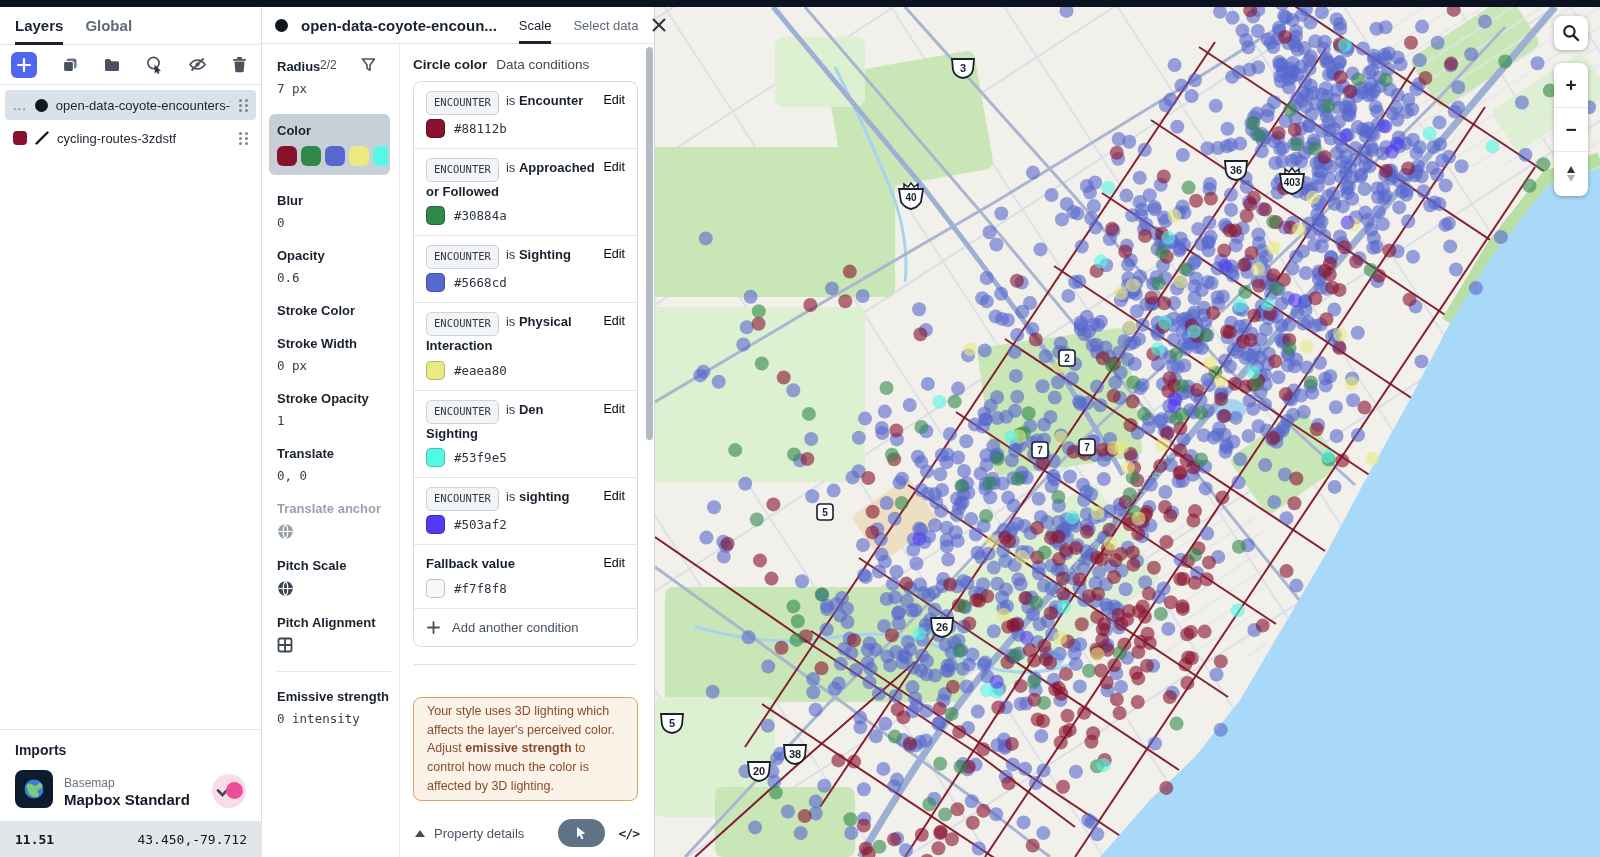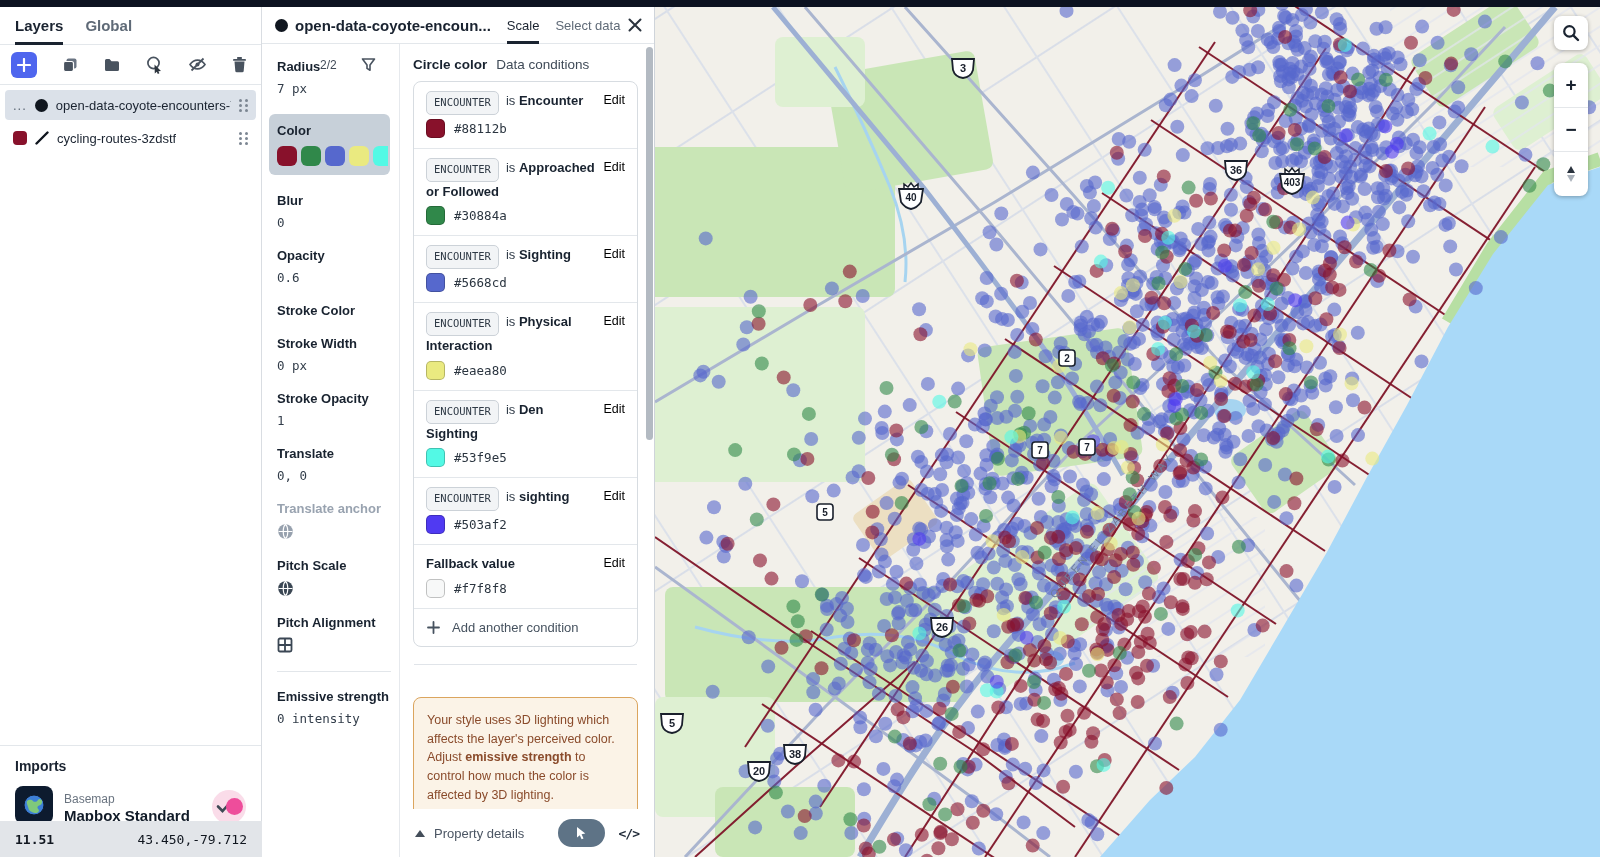--- a/index.html
+++ b/index.html
@@ -24,37 +24,37 @@
   #layerlist{padding-top:2px}
   .layer-row{height:30px;margin:3px 5px;display:flex;align-items:center;gap:8px;padding:0 8px;
              border-radius:4px;font-size:13px;color:#1a2330;cursor:pointer}
   .layer-row.sel{background:#dbe1e9}
   .lr-prefix{color:#5f6a77;letter-spacing:1px}
   .lr-name{white-space:nowrap;overflow:hidden;text-overflow:clip}
   .grip{margin-left:auto;display:grid;grid-template-columns:3px 3px;gap:2px 3px;flex:none;cursor:grab}
   .grip i{width:3px;height:3px;border-radius:50%;background:#7c8692}
   .circ-ic{width:13px;height:13px;border-radius:50%;background:#10161f;flex:none}
   .line-sw{width:14px;height:14px;border-radius:4px;flex:none}
-  #imports{position:absolute;left:0;right:0;bottom:20px;border-top:1px solid #e3e7eb;padding:12px 15px 13px;background:#fff}
+  #imports{position:absolute;left:0;right:0;bottom:36px;border-top:1px solid #e3e7eb;padding:12px 15px 13px;background:#fff}
   #imports h3{margin:0 0 12px;font-size:14px;font-weight:700}
   .bm-row{display:flex;align-items:flex-end;gap:11px;cursor:pointer}
   .bm-ic{width:38px;height:38px;border-radius:8px;background:#0d1b2f;display:flex;align-items:center;justify-content:center;flex:none}
   .bm-label{font-size:12px;color:#6a7480;margin-bottom:1px}
   .bm-name{font-size:15px;font-weight:700;color:#111b28}
   .bm-check{margin-left:auto;width:34px;height:34px;border-radius:50%;background:#fadce9;position:relative;flex:none}
   .bm-check svg{position:absolute;left:4px;top:8px}
   .bm-check .pinkdot{position:absolute;right:3px;top:8px;width:17px;height:17px;border-radius:50%;background:#ee4d9b}
   #statusbar{position:absolute;left:0;bottom:0;width:262px;height:36px;background:#e2e5e9;
              display:flex;align-items:center;justify-content:space-between;padding:0 15px;box-sizing:border-box;
              font-family:"DejaVu Sans Mono",monospace;font-size:13px;color:#10161f}
   #sb-zoomlevel{font-weight:700}
 
   
   #panel{position:absolute;left:262px;top:7px;bottom:0;width:393px;background:#fff;z-index:30;box-sizing:border-box;border-right:1px solid #cfd4da}
-  .p-head{height:36px;border-bottom:1px solid #e3e7eb;display:flex;align-items:center;padding:0 13px;gap:7px}
+  .p-head{height:36px;border-bottom:1px solid #e3e7eb;display:flex;align-items:center;padding:0 13px;gap:13px}
   .p-dot{width:13px;height:13px;border-radius:50%;background:#10161f;flex:none}
   .p-title{font-size:15px;font-weight:700;white-space:nowrap;flex:none}
   .p-tab{font-size:13px;height:36px;display:flex;align-items:center;position:relative;margin-left:9px;cursor:pointer;flex:none}
   .p-tab.active::after{content:"";position:absolute;left:0;right:0;bottom:-1px;height:3px;background:#1a2330}
   .p-tab.inactive{color:#5f6a77}
   .p-close{margin-left:auto;cursor:pointer;display:flex}
   .p-body{position:absolute;top:37px;left:0;right:0;bottom:0;display:flex}
   .p-left{width:138px;box-sizing:border-box;padding:15px 8px 10px 15px;border-right:1px solid #e6e9ed;flex:none}
   .prop{margin-bottom:18px}
   .prop .lab{font-size:13px;font-weight:700;color:#18222f;margin-bottom:7px}
@@ -77,21 +77,21 @@
   .badge{display:inline-block;font-family:"DejaVu Sans Mono",monospace;font-size:10.5px;color:#2f3a46;
          background:#f2f4f6;border:1px solid #ccd2d8;border-radius:5px;padding:2px 7px 3px;margin-right:7px;vertical-align:-1px}
   .cond-line1{font-size:13px;color:#323d4a;line-height:1.6;padding-right:28px}
   .cond-line1 b{color:#18222f}
   .edit{position:absolute;top:11px;right:12px;font-size:12.5px;color:#000000;cursor:pointer}
   .cond-line2{display:flex;align-items:center;gap:9px;margin-top:4px}
   .csw{width:19px;height:19px;border-radius:5px;border:1px solid rgba(0,0,0,.22);box-sizing:border-box;cursor:pointer}
   .chex{font-family:"DejaVu Sans Mono",monospace;font-size:12.5px;color:#2b3540}
   .add-row{display:flex;align-items:center;gap:12px;padding:11px 13px;border-top:1px solid #e3e7eb;font-size:13px;color:#46525f;cursor:pointer}
   .h-div{border-top:1px solid #e0e4e9;margin:17px 1px 0}
-  .warn{margin-top:32px;border:1px solid #dba55e;background:#fbf3e7;border-radius:8px;padding:13px 13px;
+  .warn{margin-top:32px;border:1px solid #dba55e;background:#fbf3e7;border-radius:8px;padding:4px 13px;
         font-size:12.5px;line-height:1.5;color:#8a4b2b}
   .warn b{font-weight:700}
   .infobox{margin-top:14px;background:#e8ebef;border-radius:4px;padding:13px 14px 14px;font-size:13px;color:#1c2634}
   .infobox .kv{margin-bottom:5px}
   .infobox b{font-weight:700}
   .mono-v{font-family:"DejaVu Sans Mono",monospace;font-size:12.5px}
   .p-foot{position:absolute;bottom:0;left:0;right:0;height:48px;background:#fff;display:flex;align-items:center;padding:0 15px;gap:14px;box-sizing:border-box}
   .pd-toggle{display:flex;gap:9px;align-items:center;font-size:13px;color:#4b5563;cursor:pointer}
   .tri-up{width:0;height:0;border-left:5px solid transparent;border-right:5px solid transparent;border-bottom:7px solid #444e5a}
   .pill{margin-left:auto;width:47px;height:28px;border-radius:14px;background:#5e7386;display:flex;align-items:center;justify-content:center;cursor:pointer}

